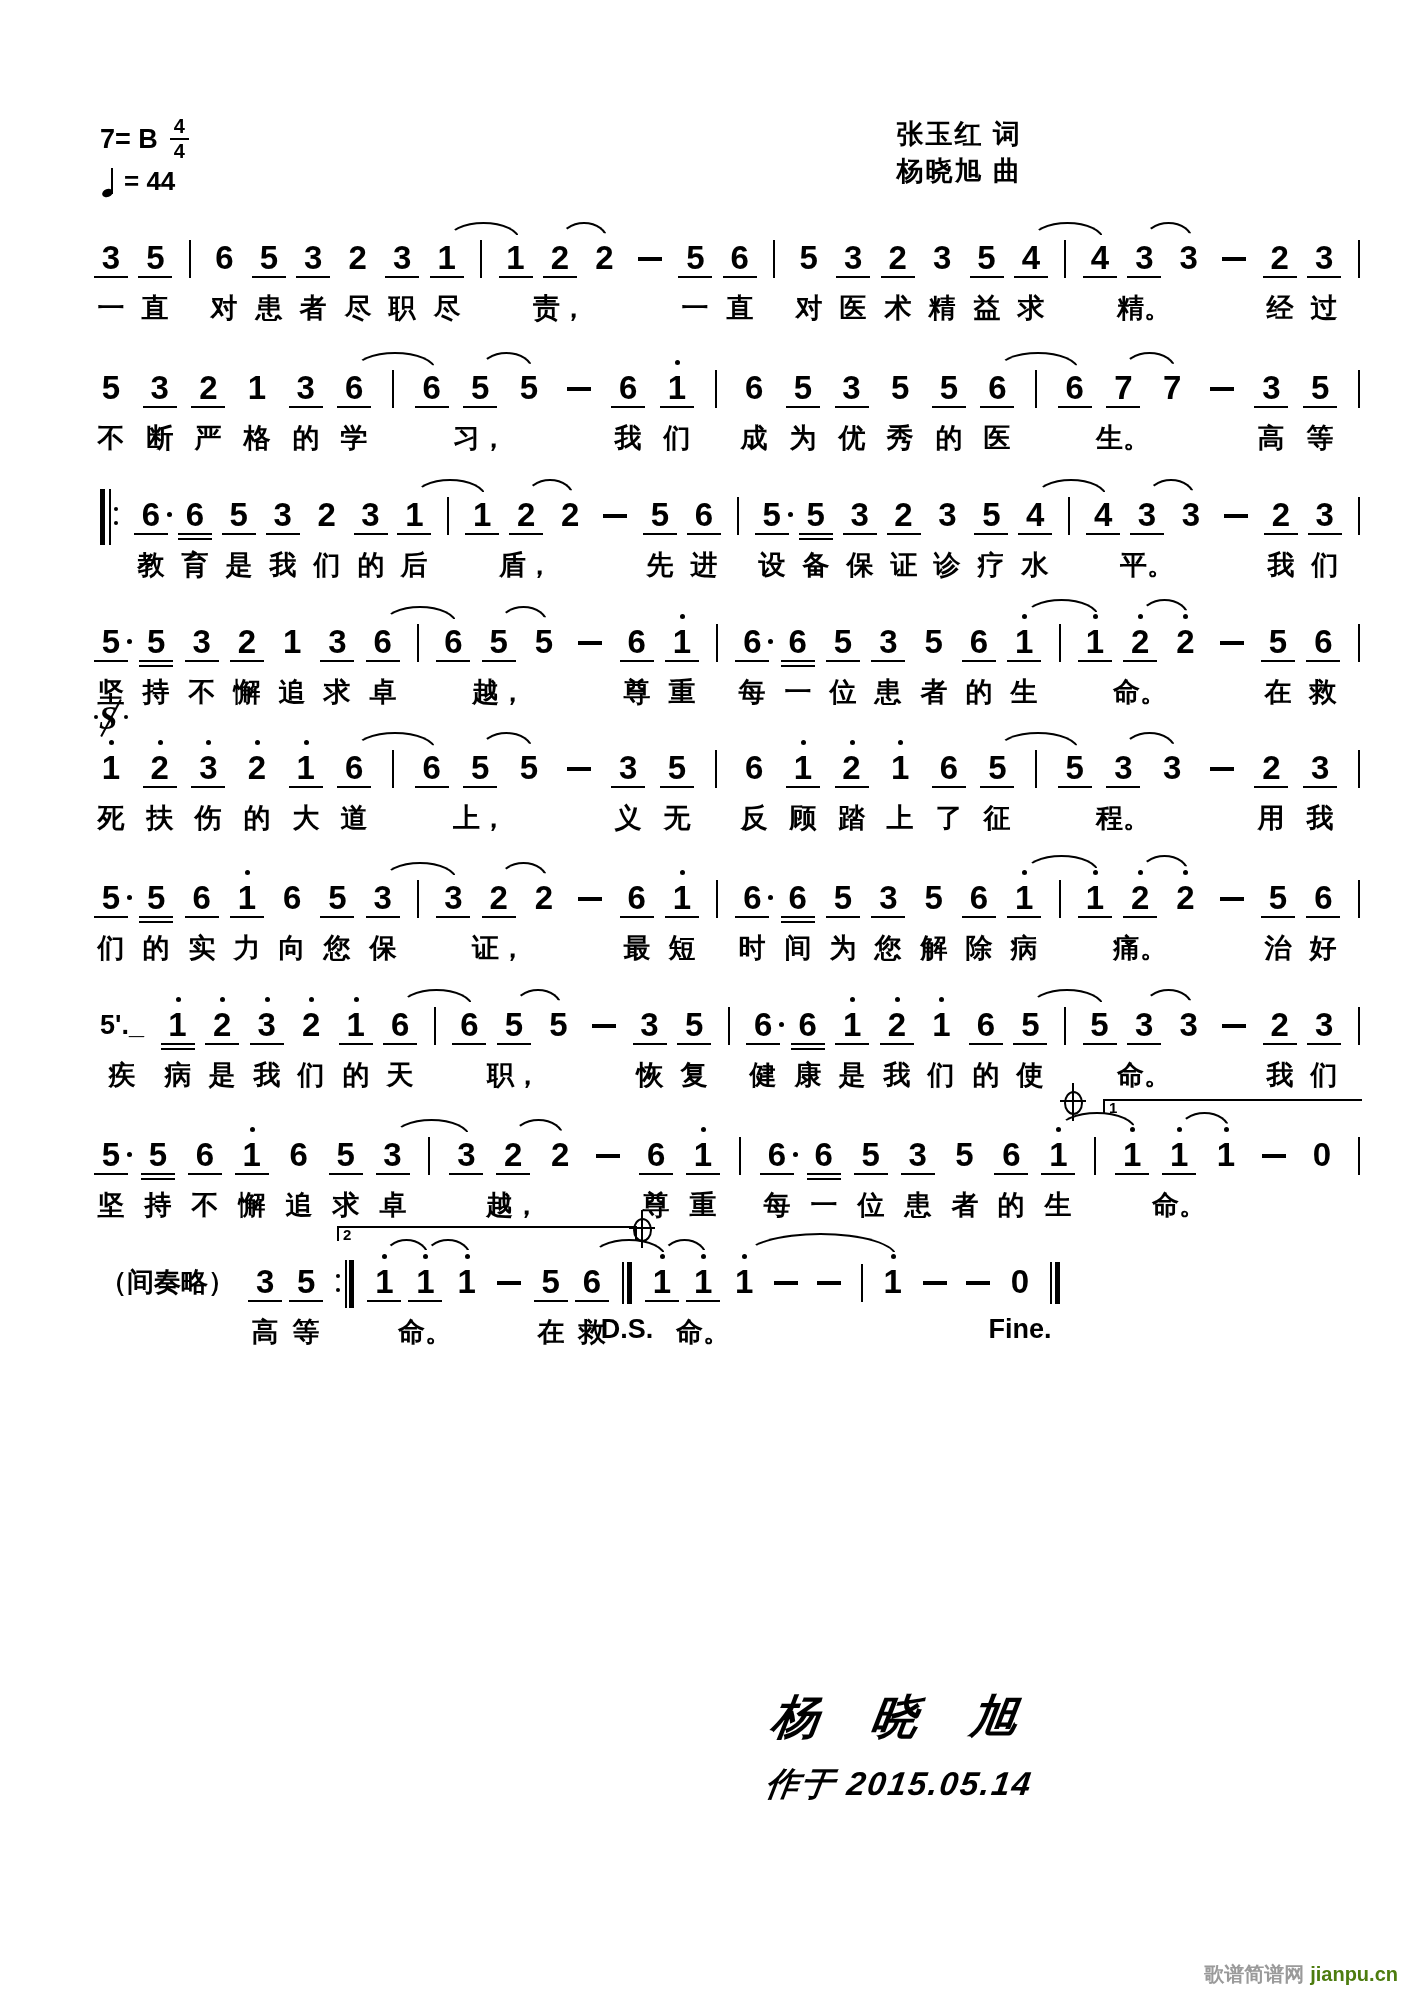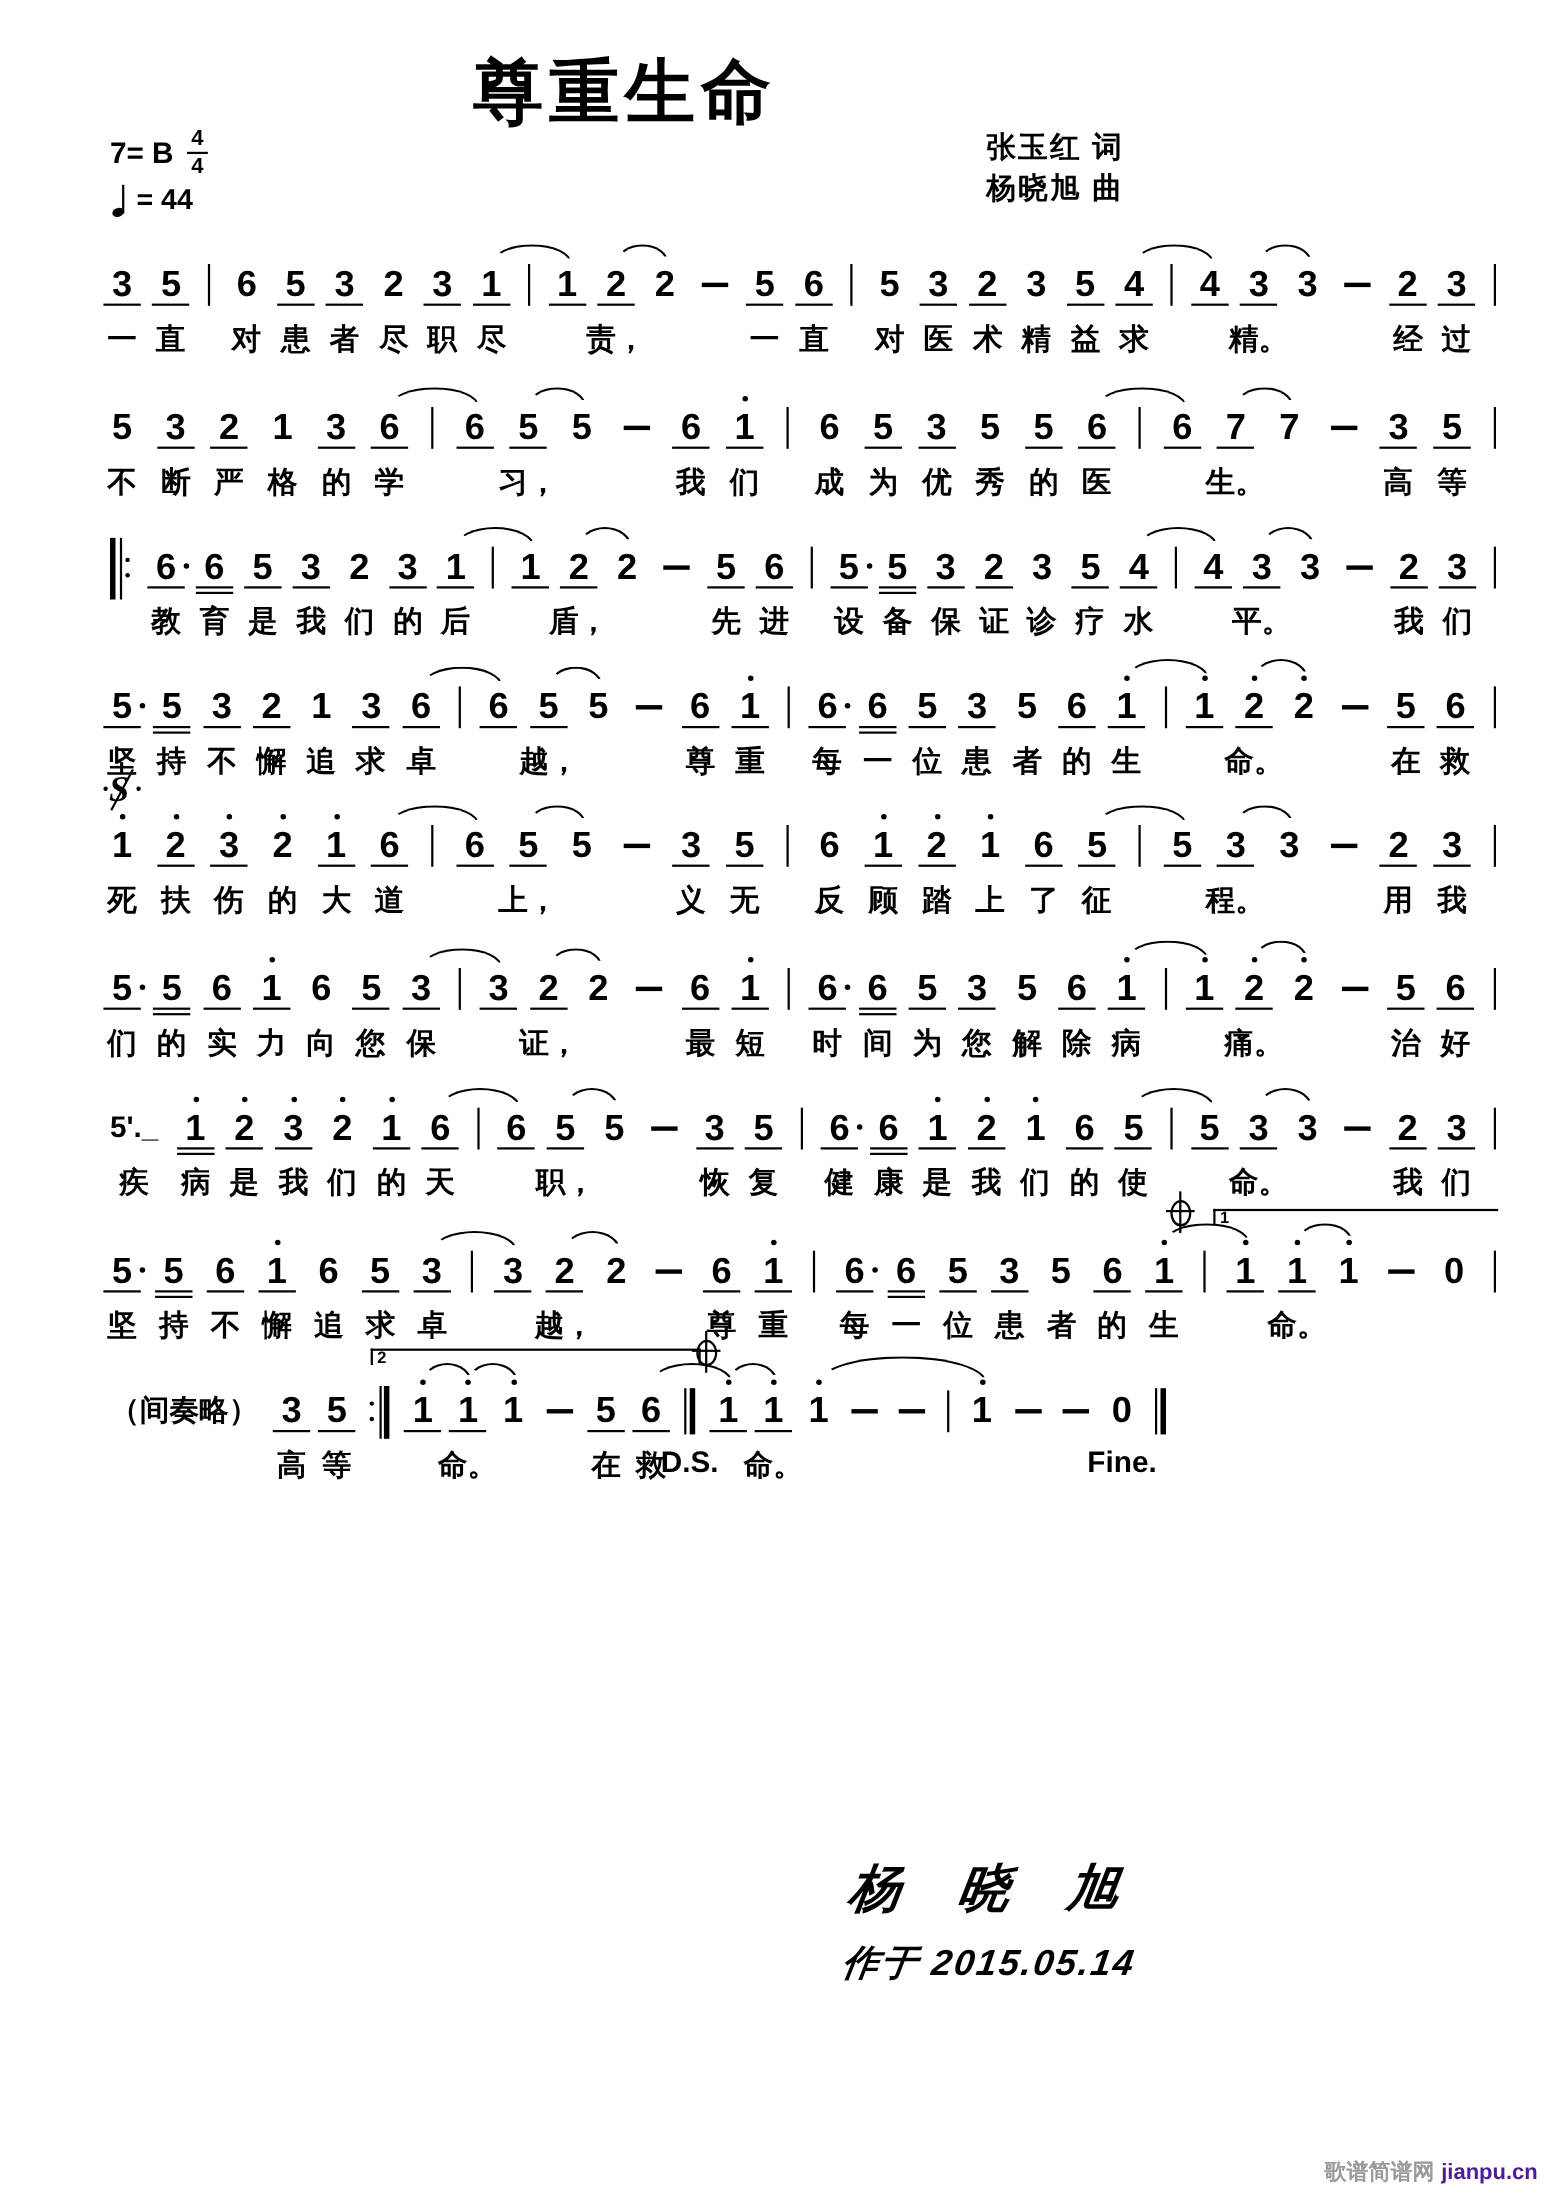--- a/index.html
+++ b/index.html
@@ -54,27 +54,26 @@
   .segno .d1{left:-5px;top:15px;} .segno .d2{right:-5px;top:15px;}
   .coda{position:absolute;width:26px;height:38px;}
   .coda .o{position:absolute;left:4px;top:8px;width:15px;height:20px;border:2px solid #000;border-radius:50%;}
   .coda .v{position:absolute;left:12px;top:0;width:2px;height:38px;background:#000;}
   .coda .h{position:absolute;left:0;top:17px;width:26px;height:2px;background:#000;}
   .signature{position:absolute;left:772px;top:1686px;font-size:47px;font-weight:900;font-style:italic;
              letter-spacing:52px;transform:skewX(-8deg);white-space:nowrap;}
   .dateline{position:absolute;left:766px;top:1762px;font-size:33px;font-weight:900;font-style:italic;
             transform:skewX(-8deg);letter-spacing:2px;white-space:nowrap;}
   .watermark{position:absolute;right:16px;bottom:12px;font-size:20px;font-weight:700;}
-  .wm-site{color:#9a9a9a;} .wm-domain{color:#4c1d95;margin-left:6px;}
+  .wm-site{color:#9a9a9a;} .wm-domain{color:#4d7c0f;margin-left:6px;}
 </style>
 </head>
 <body>
 
 <div class="page">
-  <h1 class="title">尊重生命</h1>
 
   <div class="keysig">
     <span>7= B</span>
     <span class="meter">
       <span class="mt">4</span>
       <span class="mb">4</span>
     </span>
   </div>
 
   <div class="tempo">

